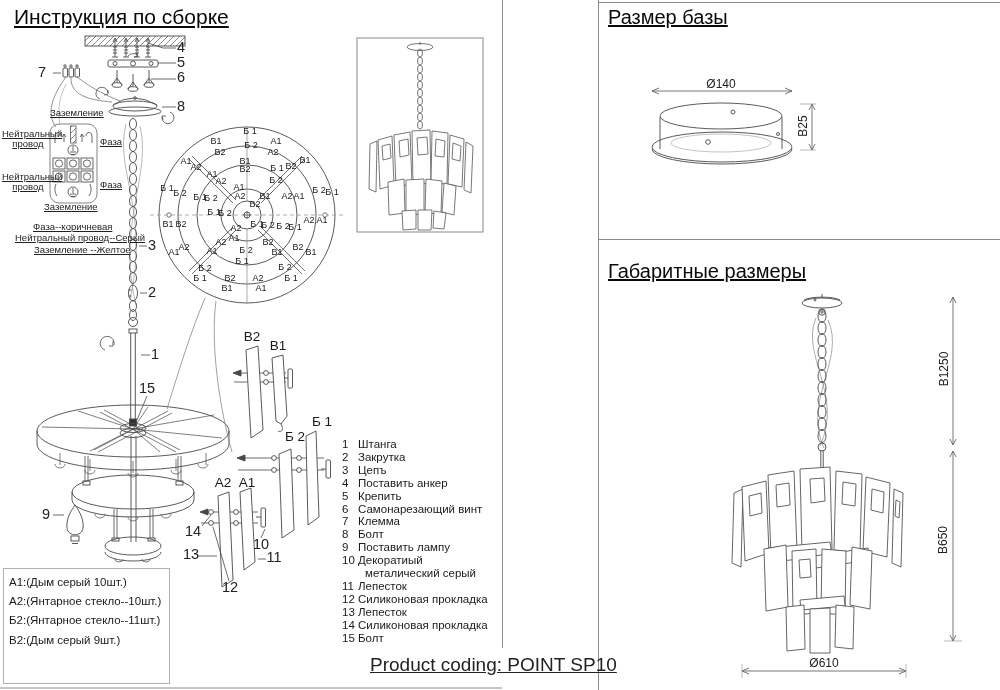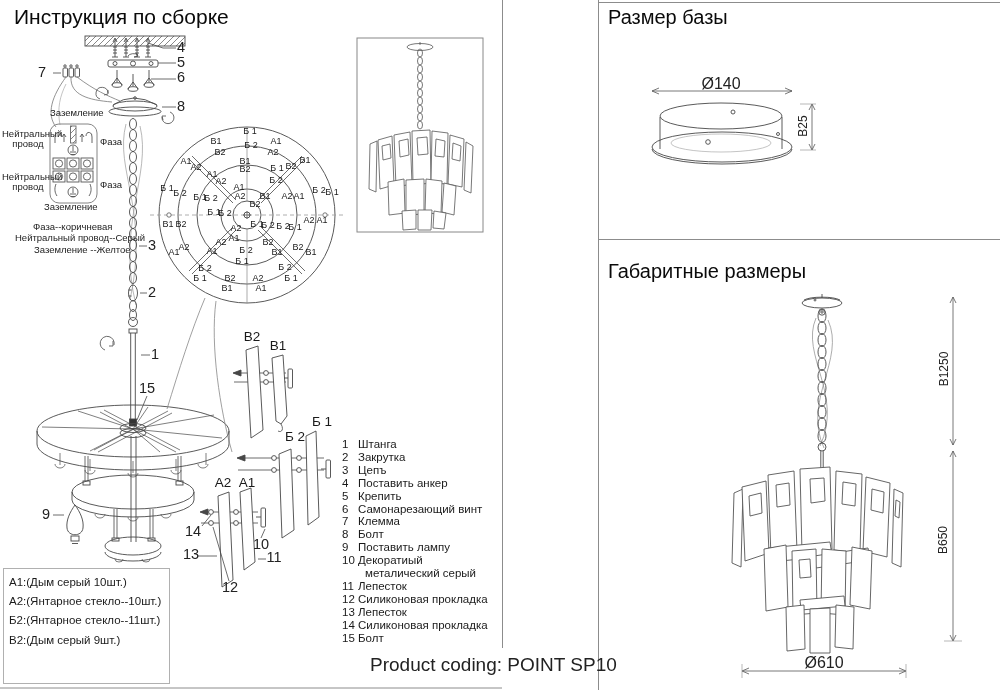--- a/index.html
+++ b/index.html
@@ -1,19 +1,19 @@
 <!DOCTYPE html>
 <html><head>
 <meta charset="utf-8">
 <style>
   html,body{margin:0;padding:0;background:#fff;}
   .page{position:relative;width:1000px;height:690px;background:#fff;overflow:hidden;
         font-family:"Liberation Sans",sans-serif;color:#111;}
   svg.art{position:absolute;left:0;top:0;}
-  .t{position:absolute;white-space:nowrap;}
+  .t{position:absolute;white-space:nowrap;text-decoration:underline;}
   .layer{position:absolute;left:0;top:0;width:1000px;height:690px;}
   .title-left{left:14px;top:5px;font-size:21px;color:#0a0a0a;}
   .panel-title{font-size:20px;color:#0a0a0a;}
   #rt-title{left:608px;top:6px;}
   #rb-title{left:608px;top:260px;}
   .w{font-size:9.5px;color:#222;}
   #w-ground-top{left:50px;top:107px;}
   #w-neutral-top{left:2px;top:129px;width:52px;text-align:center;white-space:normal;line-height:10px;}
   #w-phase-top{left:100px;top:136px;}
   #w-neutral-bot{left:2px;top:172px;width:52px;text-align:center;white-space:normal;line-height:10px;}
@@ -25,21 +25,21 @@
   .lbl{position:absolute;transform:translate(-50%,-50%);font-size:9px;color:#1a1a1a;white-space:nowrap;}
   .num{font-size:14.5px;color:#222;}
   .plate{font-size:13.5px;color:#1a1a1a;}
   #parts{position:absolute;left:342px;top:438px;width:162px;font-size:11.5px;line-height:12.9px;color:#1a1a1a;}
   .prow{display:flex;}
   .pn{width:16px;flex:none;}
   .pt{flex:none;}
   .ind .pt{margin-left:7px;}
   #legend{position:absolute;left:3px;top:568px;width:167px;height:116px;border:1px solid #b0b0b0;
           box-sizing:border-box;padding:4px 0 0 5px;font-size:11.5px;line-height:19.2px;color:#1a1a1a;}
-  .dim{position:absolute;font-size:16px;color:#222;transform:translate(-50%,-50%);white-space:nowrap;}
+  .dim{position:absolute;font-size:12px;color:#222;transform:translate(-50%,-50%);white-space:nowrap;}
   .dimv{position:absolute;font-size:12px;color:#222;transform:translate(-50%,-50%) rotate(-90deg);white-space:nowrap;}
   #product{left:370px;top:654px;font-size:19px;color:#222;}
 </style>
 </head>
 <body>
 
 <div class="page">
 
 <svg class="art" width="1000" height="690" viewBox="0 0 1000 690">
   <defs>

